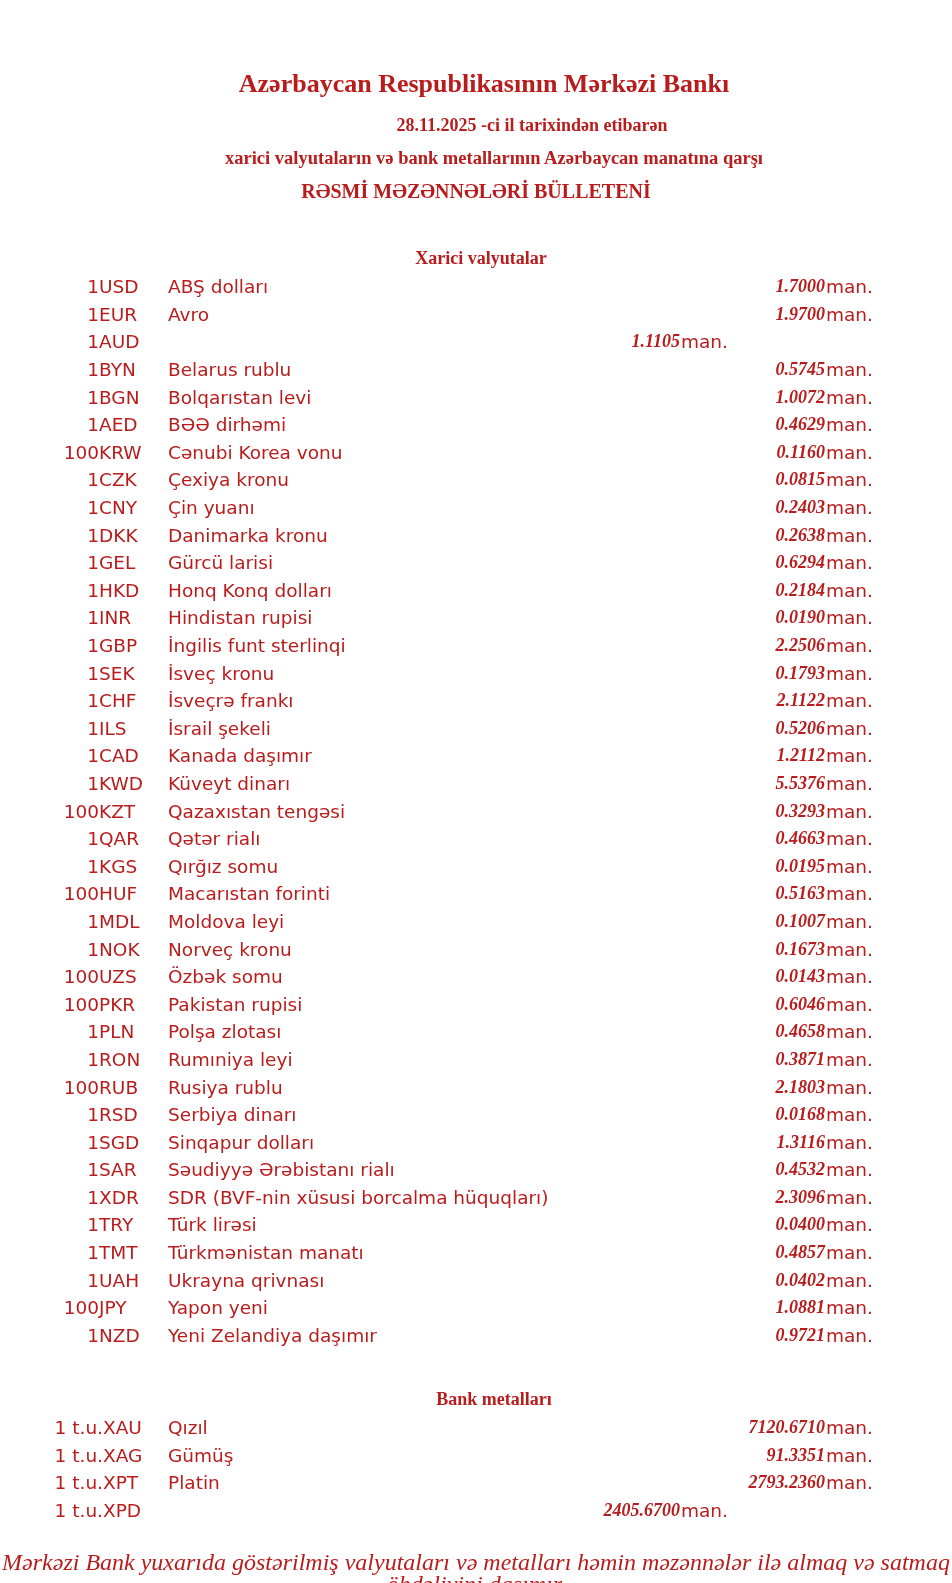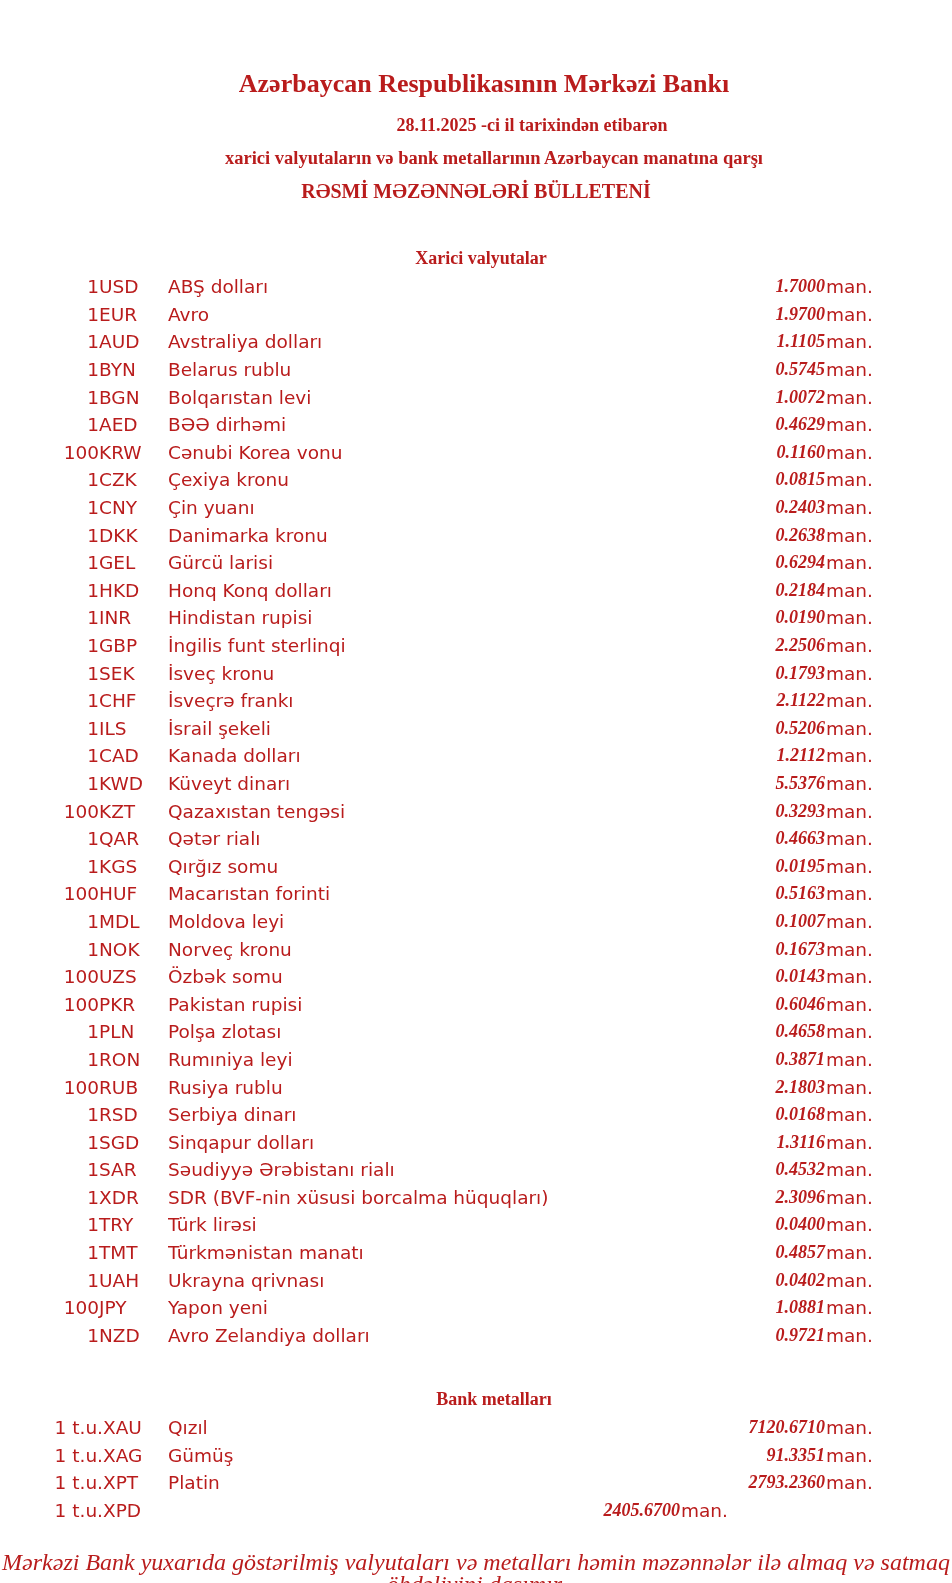--- a/index.html
+++ b/index.html
@@ -69,21 +69,20 @@
       <div class="row">
     <span class="qty">1</span>
     <span class="code">EUR</span>
     <span class="name">Avro</span>
     <span class="rate">1.9700</span>
     <span class="unit">man.</span>
   </div>
       <div class="row">
     <span class="qty">1</span>
     <span class="code">AUD</span>
-    <span class="name">Avstraliya dolları</span>
     <span class="rate">1.1105</span>
     <span class="unit">man.</span>
   </div>
       <div class="row">
     <span class="qty">1</span>
     <span class="code">BYN</span>
     <span class="name">Belarus rublu</span>
     <span class="rate">0.5745</span>
     <span class="unit">man.</span>
   </div>
@@ -174,21 +173,21 @@
       <div class="row">
     <span class="qty">1</span>
     <span class="code">ILS</span>
     <span class="name">İsrail şekeli</span>
     <span class="rate">0.5206</span>
     <span class="unit">man.</span>
   </div>
       <div class="row">
     <span class="qty">1</span>
     <span class="code">CAD</span>
-    <span class="name">Kanada dolları</span>
+    <span class="name">Kanada daşımır</span>
     <span class="rate">1.2112</span>
     <span class="unit">man.</span>
   </div>
       <div class="row">
     <span class="qty">1</span>
     <span class="code">KWD</span>
     <span class="name">Küveyt dinarı</span>
     <span class="rate">5.5376</span>
     <span class="unit">man.</span>
   </div>
@@ -321,21 +320,21 @@
       <div class="row">
     <span class="qty">100</span>
     <span class="code">JPY</span>
     <span class="name">Yapon yeni</span>
     <span class="rate">1.0881</span>
     <span class="unit">man.</span>
   </div>
       <div class="row">
     <span class="qty">1</span>
     <span class="code">NZD</span>
-    <span class="name">Avro Zelandiya dolları</span>
+    <span class="name">Yeni Zelandiya daşımır</span>
     <span class="rate">0.9721</span>
     <span class="unit">man.</span>
   </div>
     </div>
 
   <div class="section-heading metals-heading">Bank metalları</div>
   <div class="rates metals-table" id="metal-rows">
       <div class="row">
     <span class="qty">1 t.u.</span>
     <span class="code">XAU</span>

